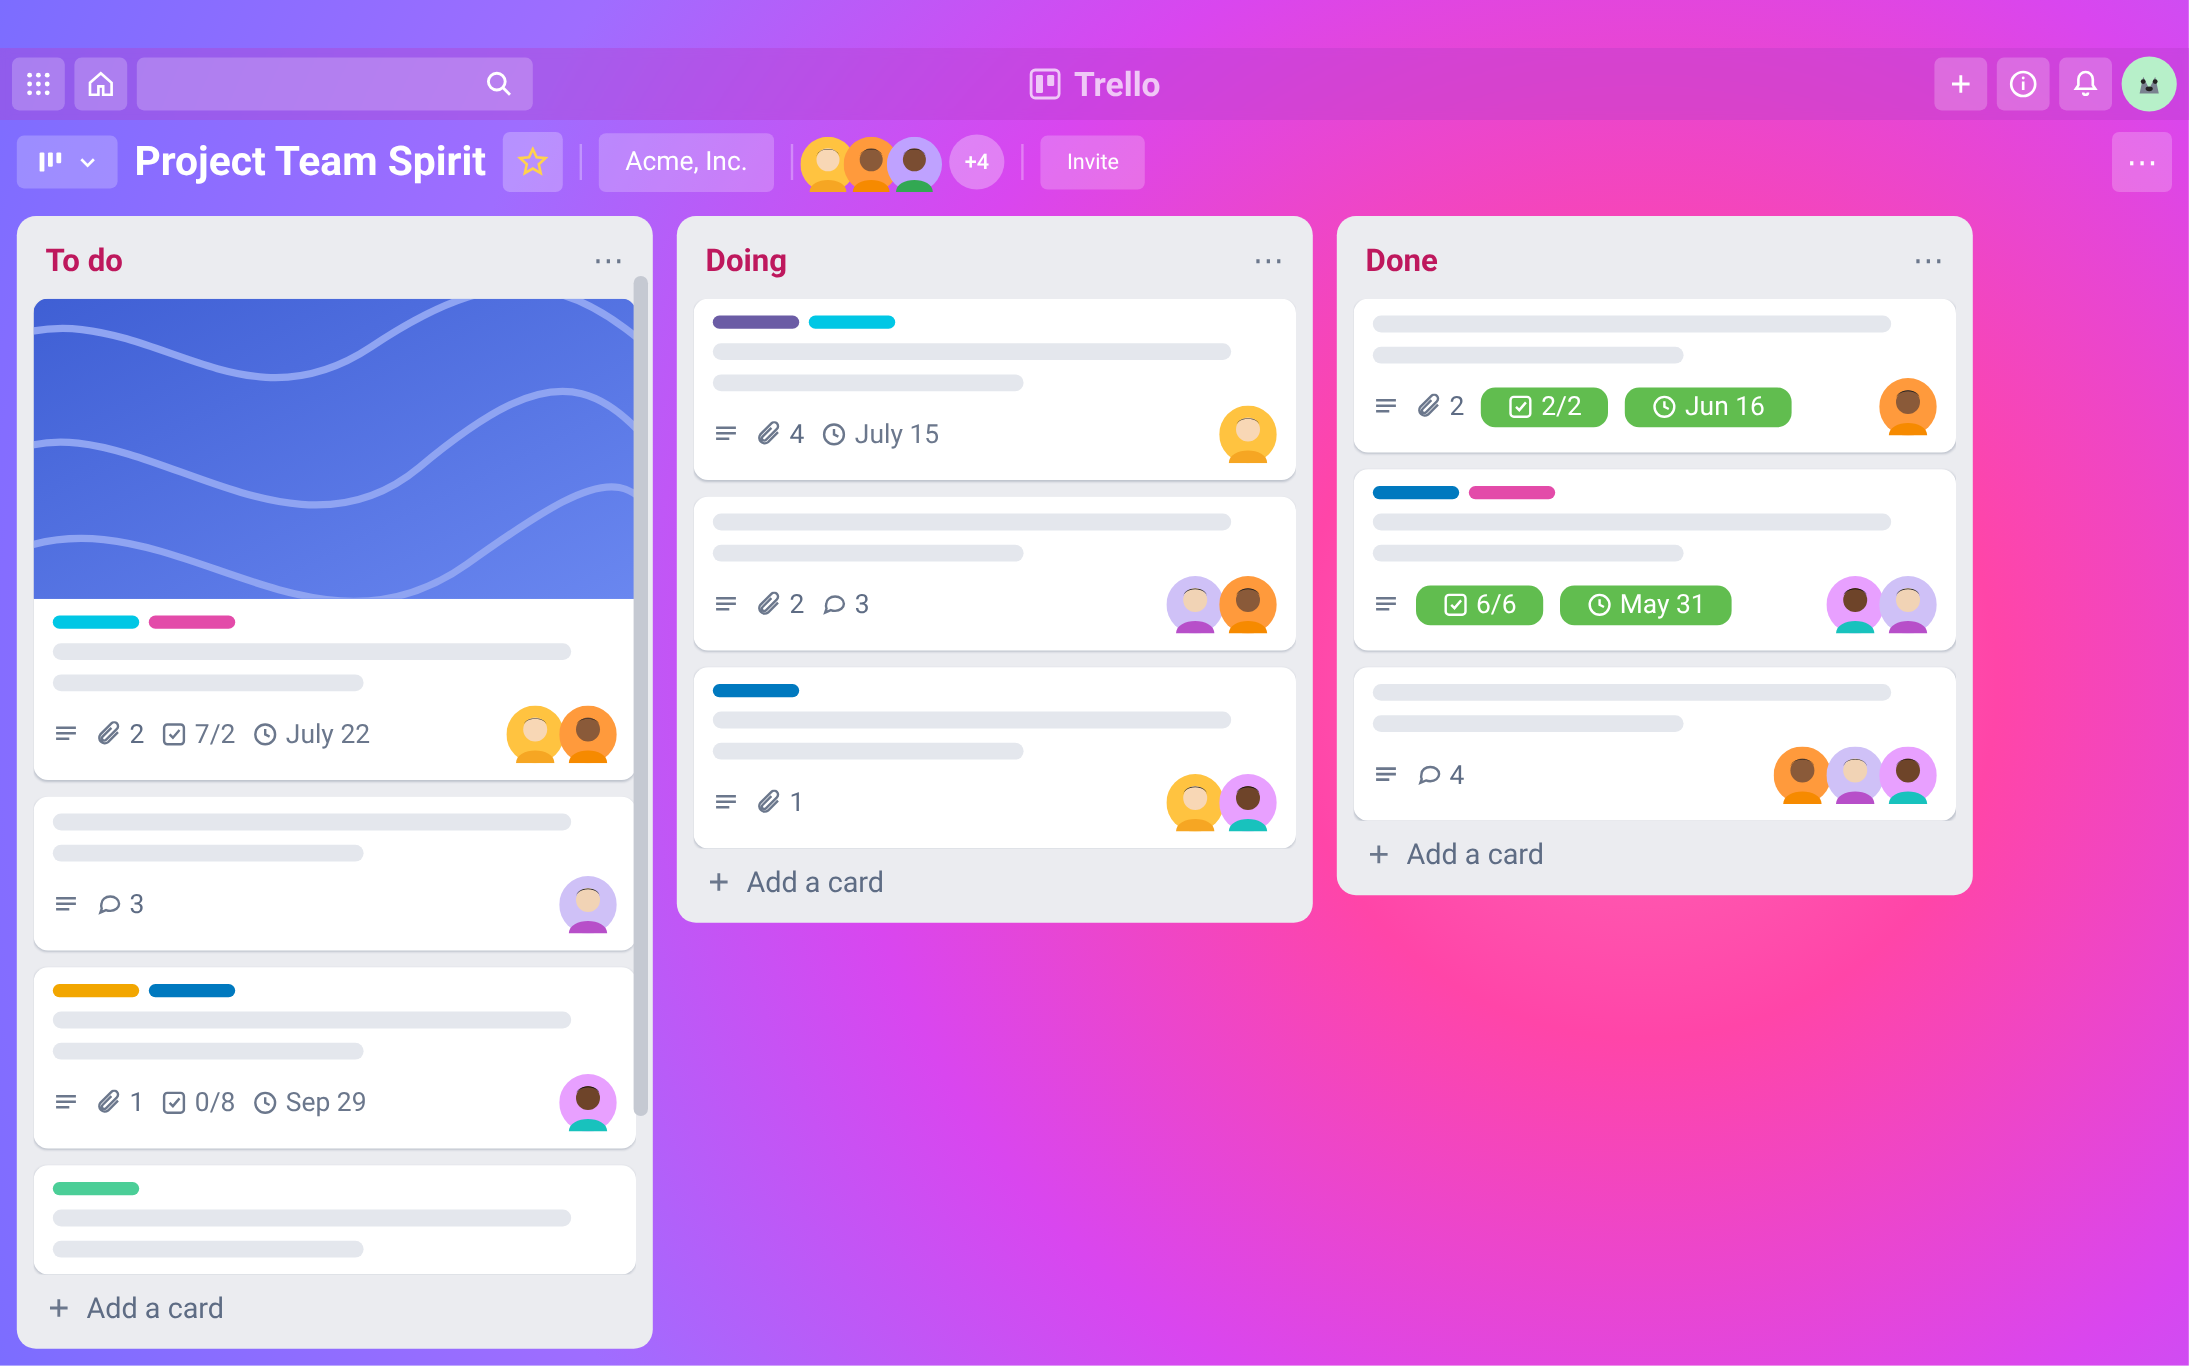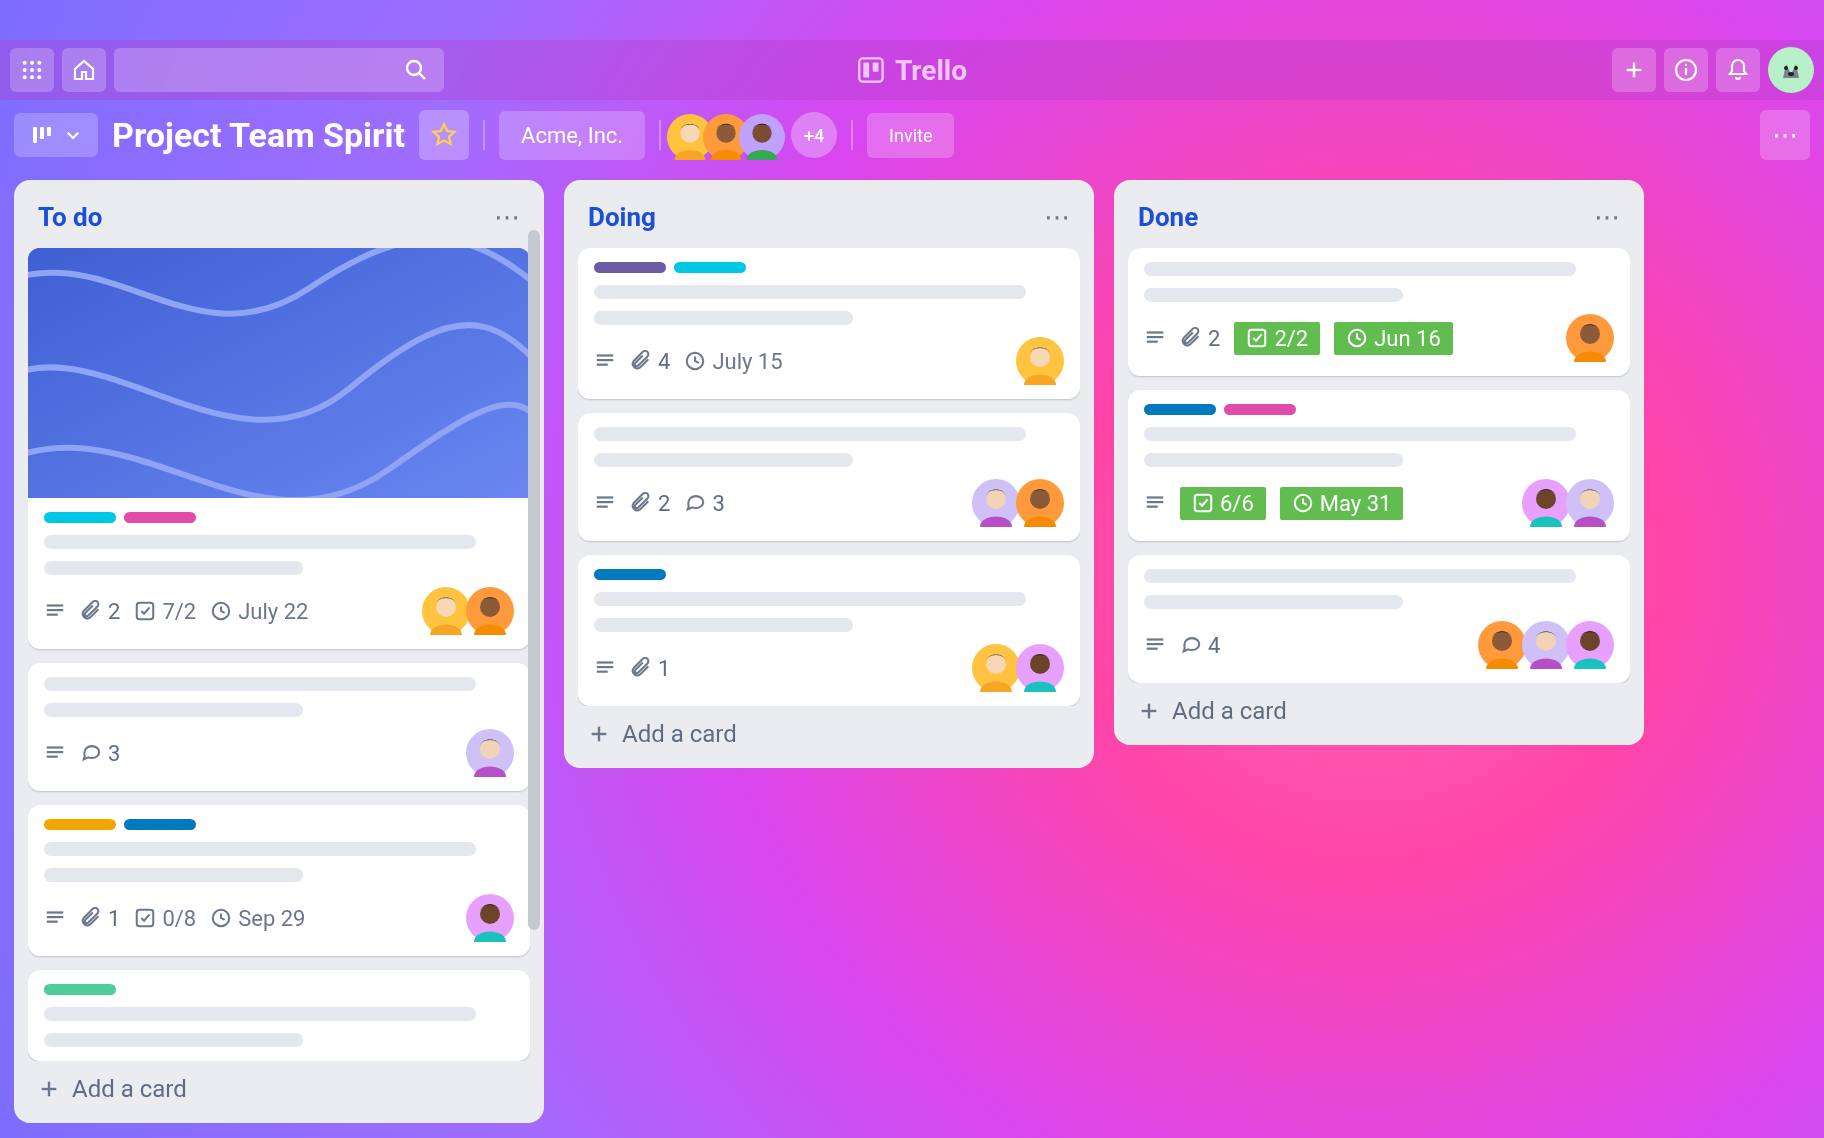--- a/index.html
+++ b/index.html
@@ -106,21 +106,21 @@
   border-radius: 16px;
   padding: 14px;
   display: flex; flex-direction: column;
   flex-shrink: 0;
   position: relative;
 }
 .list-header {
   display: flex; align-items: center; justify-content: space-between;
   padding: 8px 10px 16px 10px;
 }
-.list-title { font-size: 26px; font-weight: 700; color: #1d4ed8; }
+.list-title { font-size: 26px; font-weight: 700; color: #be185d; }
 .list-menu { color: #6b778c; font-size: 26px; cursor:pointer; }
 .cards { display:flex; flex-direction:column; gap: 14px; overflow-y:auto; }
 .card {
   background: #fff;
   border-radius: 12px;
   box-shadow: 0 1px 2px rgba(9,30,66,0.2);
   padding: 14px 16px;
   display:flex; flex-direction:column; gap: 12px;
   cursor: pointer;
   position: relative;
@@ -132,21 +132,21 @@
   background: linear-gradient(135deg, #3f5fd4 0%, #5b7ae8 100%);
   position:relative;
   overflow:hidden;
 }
 .card-cover svg { position:absolute; inset:0; }
 .labels-row { display:flex; gap:8px; }
 .label-chip { height:11px; width:72px; border-radius:6px; }
 .ph-line { height:14px; background:#e4e7ed; border-radius:7px; }
 .card-foot { display:flex; align-items:center; gap:14px; color:#5e6c84; font-size:22px; min-height:48px; }
 .card-foot .badge { display:flex; align-items:center; gap:6px; }
-.badge-green { background:#61bd4f; color:#fff; padding:4px 12px; border-radius:2px; }
+.badge-green { background:#61bd4f; color:#fff; padding:4px 22px; border-radius:12px; }
 .card-members { margin-left:auto; display:flex; }
 .mem-av { width:48px; height:48px; border-radius:50%; margin-left:-4px; }
 .add-card {
   display:flex; align-items:center; gap:12px;
   color:#5e6c84; font-size:24px; padding: 14px 10px 6px 10px;
   cursor:pointer;
 }
 .scroll-thumb { position:absolute; right:4px; top:50px; width:12px; height:700px; background:#c5c9d2; border-radius:6px; }
 .av-svg { display:block; }
 </style>

